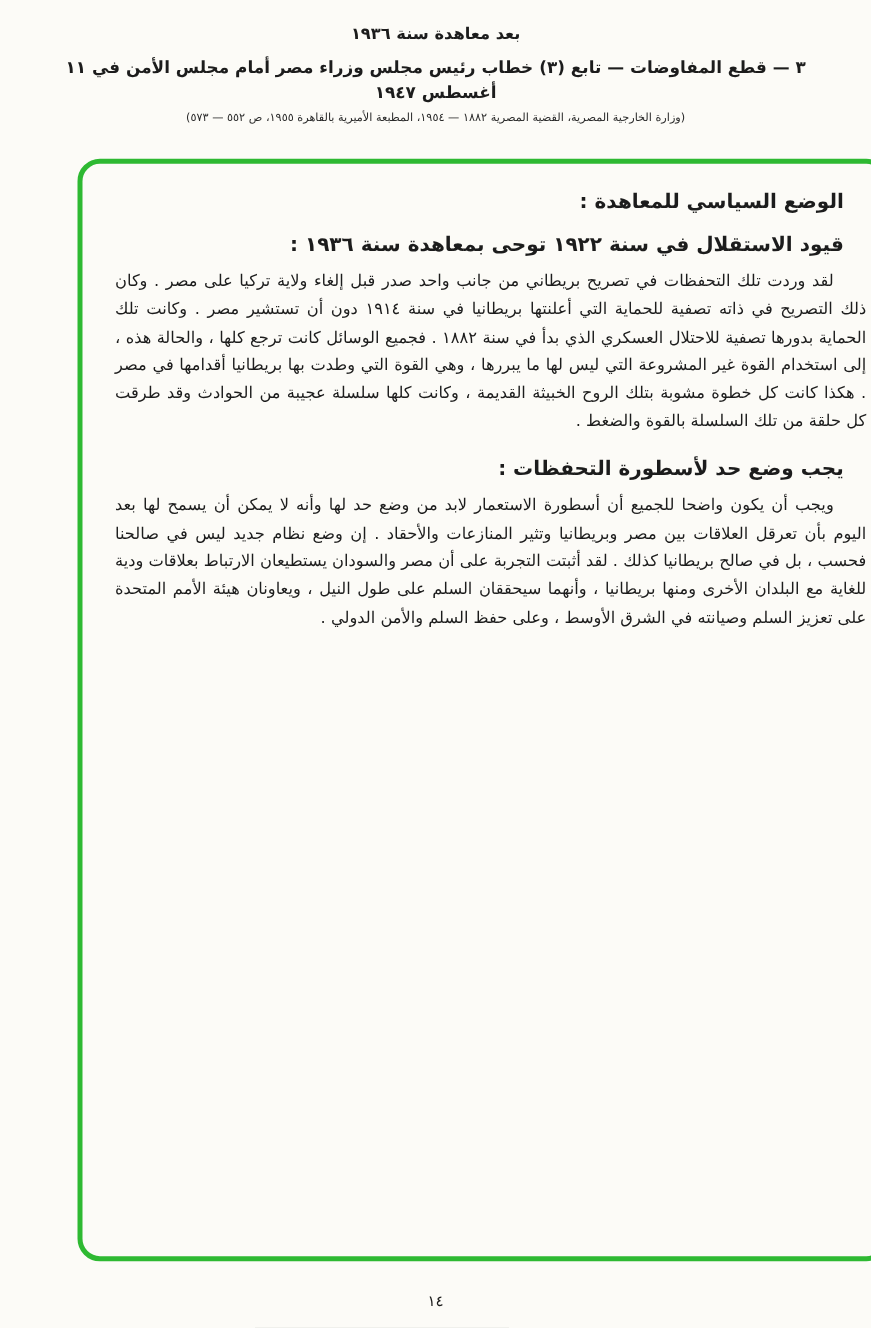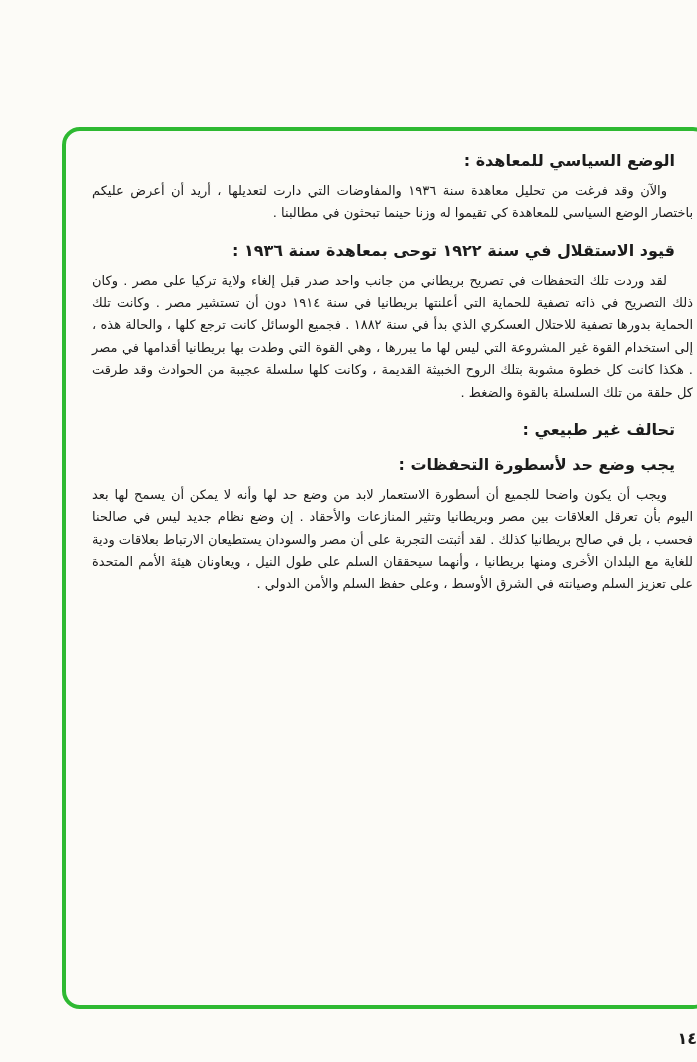--- a/index.html
+++ b/index.html
@@ -65,39 +65,43 @@
     line-height: 1.72;
     text-align: justify;
     text-indent: 26px;
     margin: 0 0 12px 0;
   }
   .page-footer {
     position: absolute;
     bottom: 14px;
     left: 0;
     right: 0;
-    font-size: 16px;
-    font-weight: 700;
+    text-align: center;
+    font-size: 12px;
+    font-weight: 400;
   }
 </style>
 </head>
 <body>
 
 <div class="page">
 
+  <div class="page-header">
+    <div class="header-context">بعد معاهدة سنة ١٩٣٦</div>
+    <div class="header-title">٣ — قطع المفاوضات — تابع (٣) خطاب رئيس مجلس وزراء مصر أمام مجلس الأمن في ١١ أغسطس ١٩٤٧</div>
+    <div class="header-citation">(وزارة الخارجية المصرية، القضية المصرية ١٨٨٢ — ١٩٥٤، المطبعة الأميرية بالقاهرة ١٩٥٥، ص ٥٥٢ — ٥٧٣)</div>
+  </div>
 
   <div class="highlight-frame">
 
     <div class="section-heading first">الوضع السياسي للمعاهدة :</div>
-    <p class="para">والآن وقد فرغت من تحليل معاهدة سنة ١٩٣٦ والمفاوضات التي دارت لتعديلها ، أريد أن أعرض عليكم باختصار الوضع السياسي للمعاهدة كي تقيموا له وزنا حينما تبحثون في مطالبنا .</p>
 
     <div class="section-heading">قيود الاستقلال في سنة ١٩٢٢ توحى بمعاهدة سنة ١٩٣٦ :</div>
     <p class="para">لقد وردت تلك التحفظات في تصريح بريطاني من جانب واحد صدر قبل إلغاء ولاية تركيا على مصر . وكان ذلك التصريح في ذاته تصفية للحماية التي أعلنتها بريطانيا في سنة ١٩١٤ دون أن تستشير مصر . وكانت تلك الحماية بدورها تصفية للاحتلال العسكري الذي بدأ في سنة ١٨٨٢ . فجميع الوسائل كانت ترجع كلها ، والحالة هذه ، إلى استخدام القوة غير المشروعة التي ليس لها ما يبررها ، وهي القوة التي وطدت بها بريطانيا أقدامها في مصر . هكذا كانت كل خطوة مشوبة بتلك الروح الخبيثة القديمة ، وكانت كلها سلسلة عجيبة من الحوادث وقد طرقت كل حلقة من تلك السلسلة بالقوة والضغط .</p>
 
-    <div class="section-heading">تحالف غير طبيعي :</div>
 
     <div class="section-heading">يجب وضع حد لأسطورة التحفظات :</div>
     <p class="para">ويجب أن يكون واضحا للجميع أن أسطورة الاستعمار لابد من وضع حد لها وأنه لا يمكن أن يسمح لها بعد اليوم بأن تعرقل العلاقات بين مصر وبريطانيا وتثير المنازعات والأحقاد . إن وضع نظام جديد ليس في صالحنا فحسب ، بل في صالح بريطانيا كذلك . لقد أثبتت التجربة على أن مصر والسودان يستطيعان الارتباط بعلاقات ودية للغاية مع البلدان الأخرى ومنها بريطانيا ، وأنهما سيحققان السلم على طول النيل ، ويعاونان هيئة الأمم المتحدة على تعزيز السلم وصيانته في الشرق الأوسط ، وعلى حفظ السلم والأمن الدولي .</p>
 
   </div>
 
   <div class="page-footer">١٤</div>
 
 </div>
 

